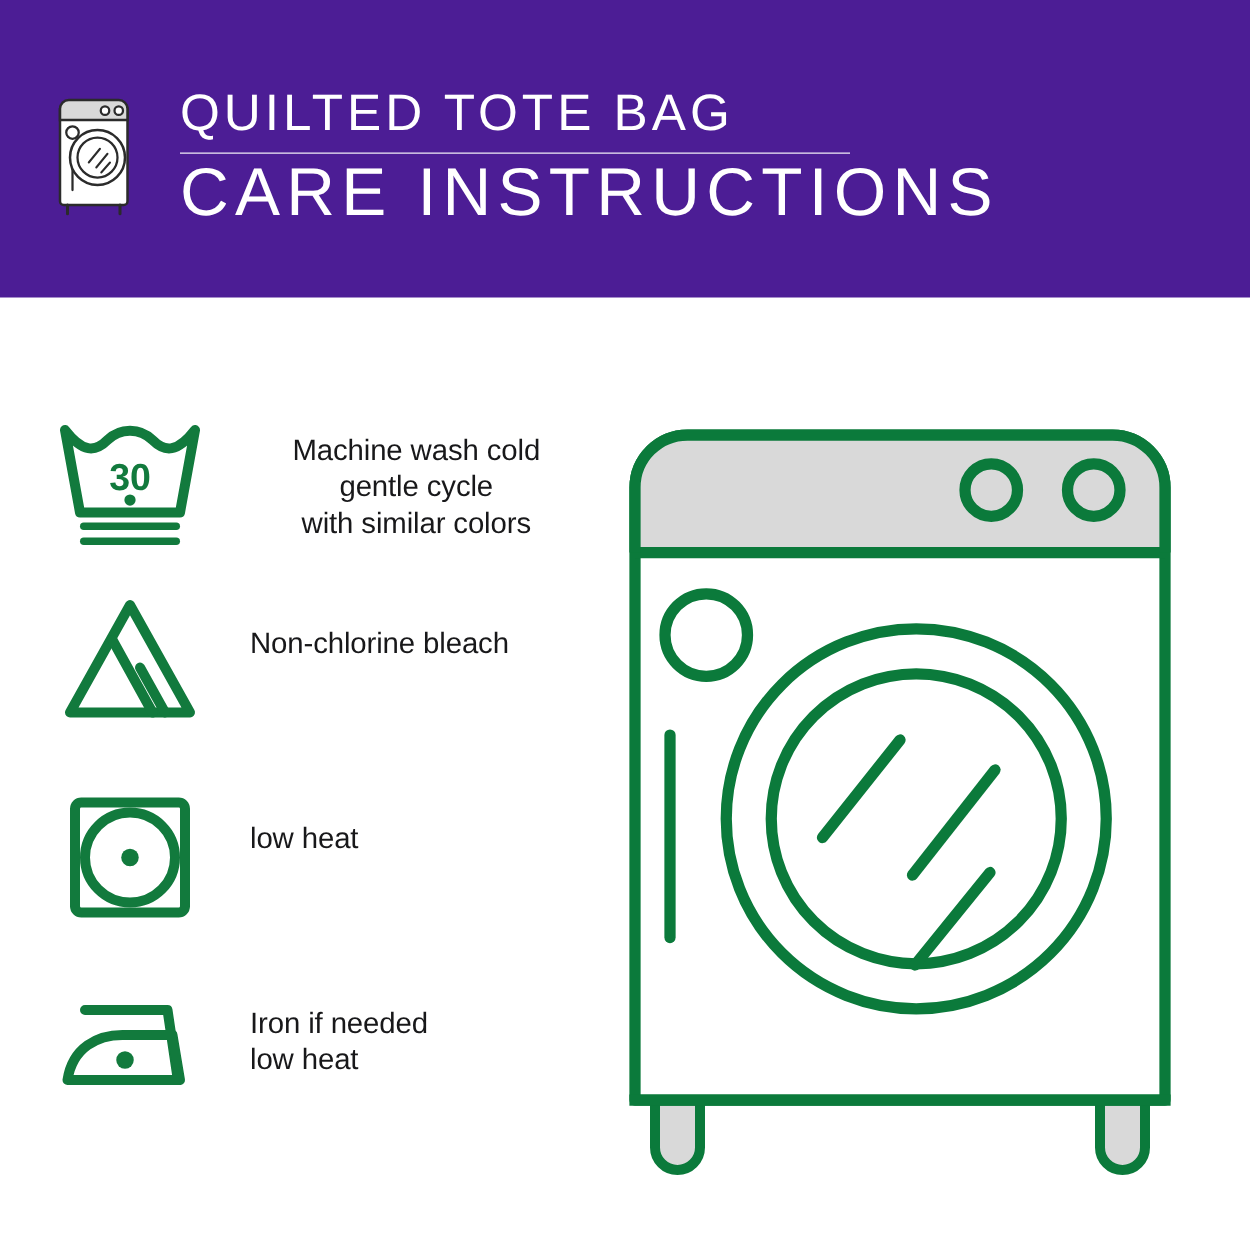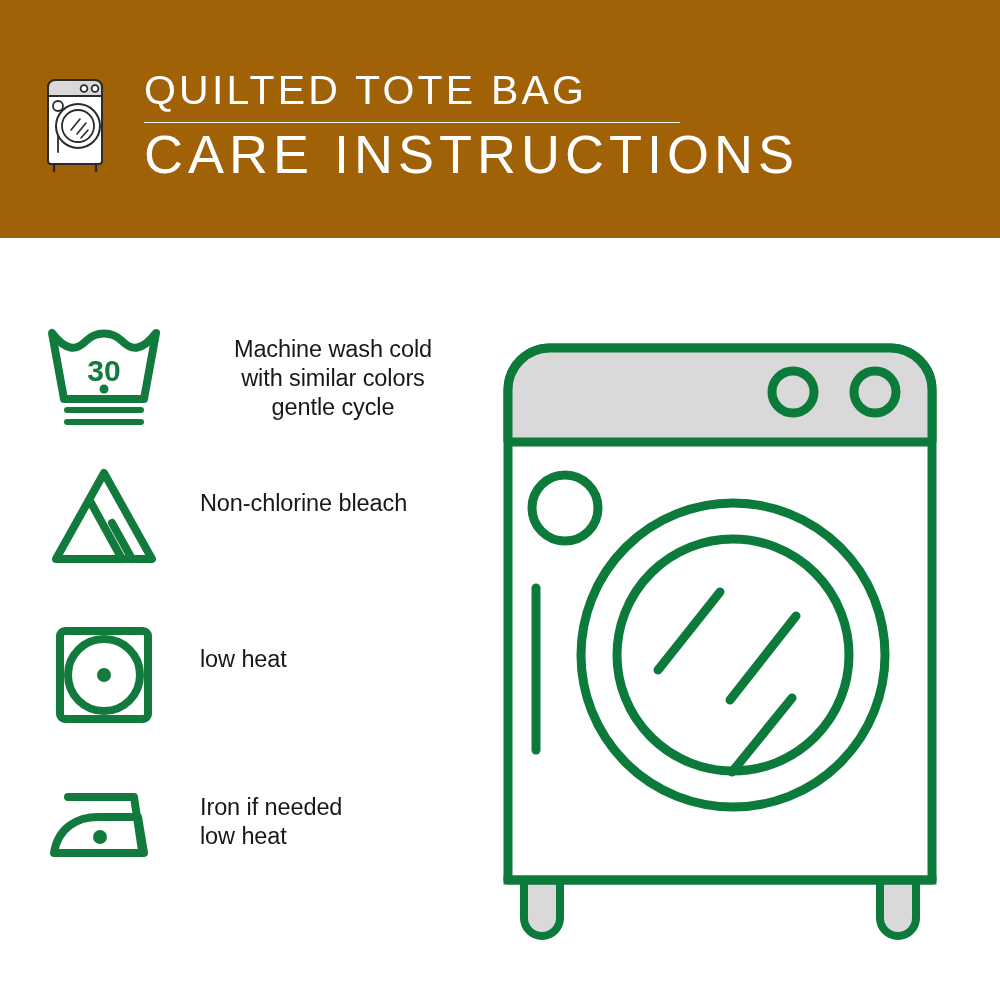--- a/index.html
+++ b/index.html
@@ -22,21 +22,21 @@
     background: #ffffff;
   }
 
   
   .header {
     position: absolute;
     left: 0;
     top: 0;
     width: 1000px;
     height: 238px;
-    background: #a16207;
+    background: #4c1d95;
   }
 
   .header-logo {
     position: absolute;
     left: 44px;
     top: 64px;
     width: 62px;
     height: 110px;
   }
 
@@ -71,21 +71,21 @@
     font-weight: 400;
     letter-spacing: 5.0px;
     line-height: 48px;
     white-space: nowrap;
   }
 
   
   .instructions {
     position: absolute;
     left: 0;
-    top: 223px;
+    top: 234px;
     width: 480px;
     height: 570px;
   }
 
   .instr-row {
     position: absolute;
     left: 46px;
     width: 420px;
     display: flex;
     align-items: flex-start;
@@ -184,22 +184,22 @@
           <text x="58" y="56" font-family="'Liberation Sans', sans-serif" font-size="30" font-weight="bold" fill="#127a3d" text-anchor="middle">30</text>
 
           <circle cx="58" cy="64" r="4.5" fill="#127a3d"></circle>
 
           <rect x="18" y="82" width="80" height="6" rx="3" fill="#127a3d"></rect>
           <rect x="18" y="94" width="80" height="6" rx="3" fill="#127a3d"></rect>
         </svg>
       </div>
       <div class="instr-label">
         <div>Machine wash cold</div>
+        <div>gentle cycle</div>
         <div>with similar colors</div>
-        <div>gentle cycle</div>
       </div>
     </div>
 
     <div class="instr-row r1">
       <div class="instr-symbol">
         <svg viewBox="0 0 116 104" width="116" height="104">
           <path d="M58 8 L106 94 L10 94 Z" fill="none" stroke="#127a3d" stroke-width="8" stroke-linejoin="round"></path>
           <line x1="44" y1="36" x2="76" y2="94" stroke="#127a3d" stroke-width="8" stroke-linecap="round"></line>
           <line x1="66" y1="58" x2="86" y2="94" stroke="#127a3d" stroke-width="8" stroke-linecap="round"></line>
         </svg>

